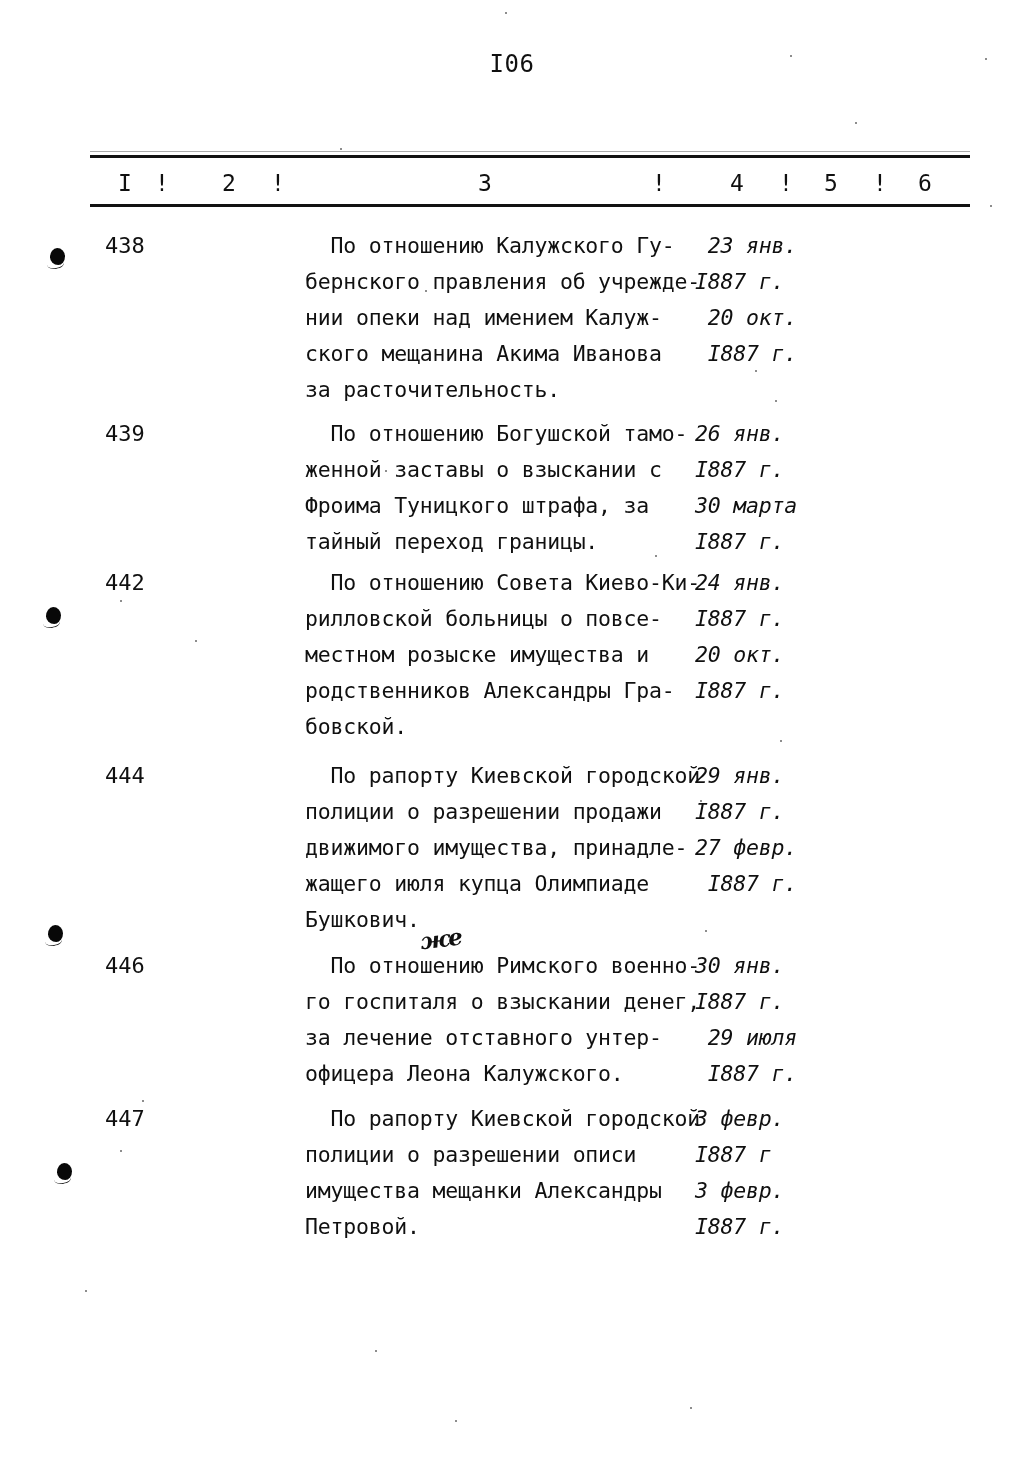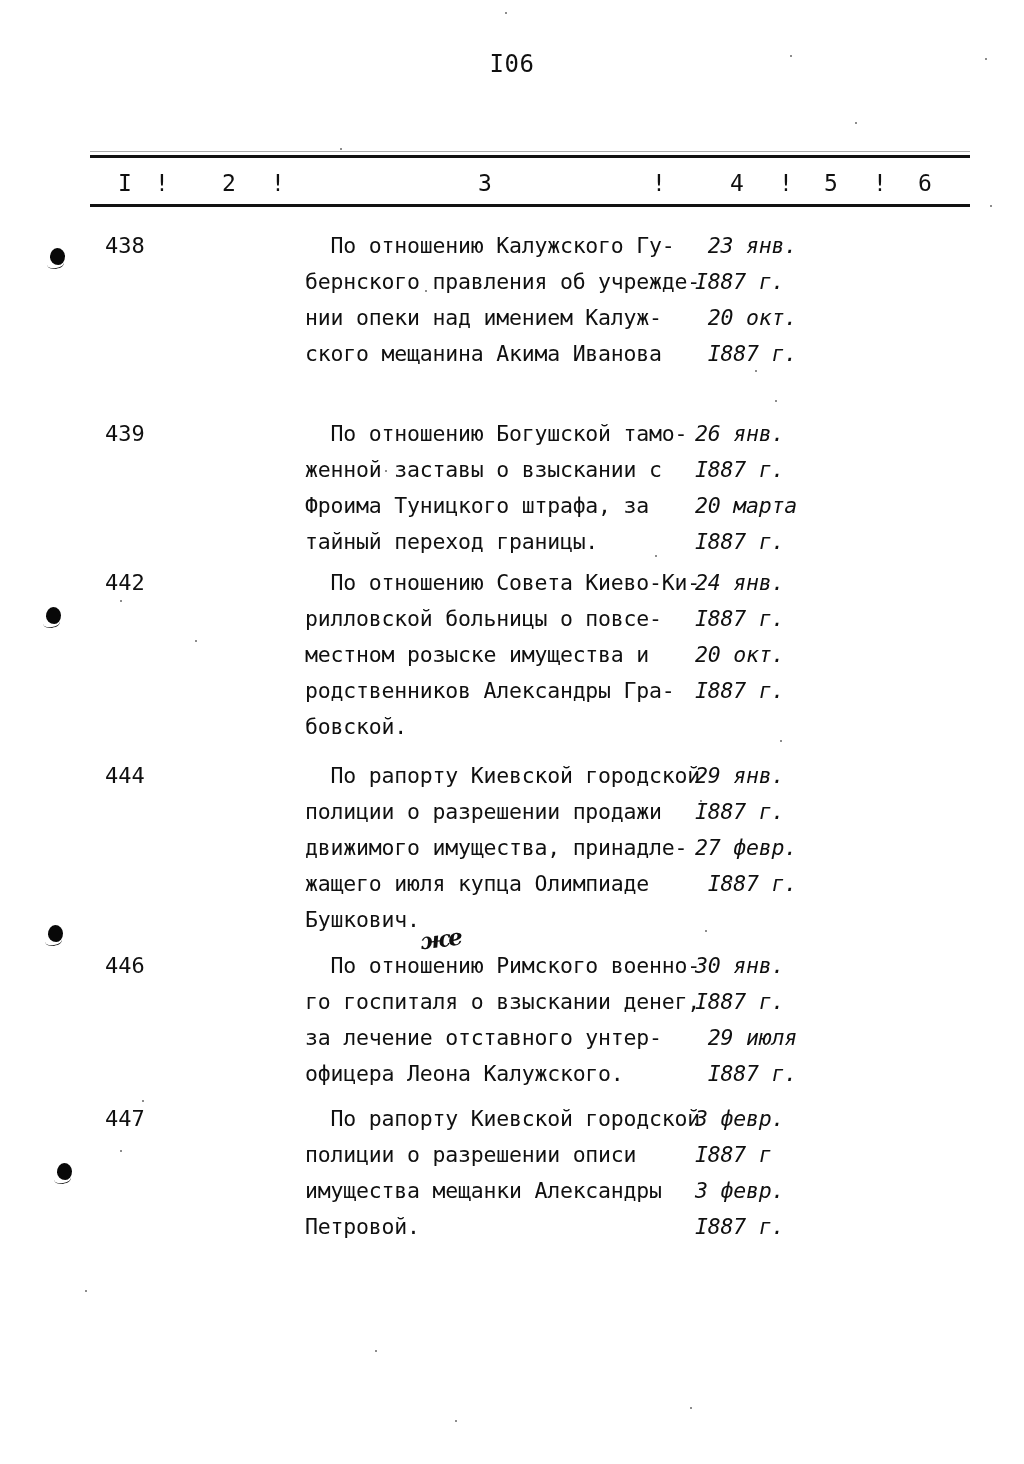--- a/index.html
+++ b/index.html
@@ -164,41 +164,42 @@
   <span class="col-cell" style="left:818px; width:34px;">6</span>
 </div>
 
 <div class="entry" style="top:228px;">
   <span class="entry-num">438</span>
   <div class="entry-body">
     <div class="line">  По отношению Калужского Гу-</div>
     <div class="line">бернского правления об учрежде-</div>
     <div class="line">нии опеки над имением Калуж-</div>
     <div class="line">ского мещанина Акима Иванова</div>
+    <div class="line">за расточительность.</div>
   </div>
   <div class="entry-dates">
     <div class="line"> 23 янв.</div>
     <div class="line">I887 г.</div>
     <div class="line"> 20 окт.</div>
     <div class="line"> I887 г.</div>
   </div>
 </div>
 
 <div class="entry" style="top:416px;">
   <span class="entry-num">439</span>
   <div class="entry-body">
     <div class="line">  По отношению Богушской тамо-</div>
     <div class="line">женной заставы о взыскании с</div>
     <div class="line">Фроима Туницкого штрафа, за</div>
     <div class="line">тайный переход границы.</div>
   </div>
   <div class="entry-dates">
     <div class="line">26 янв.</div>
     <div class="line">I887 г.</div>
-    <div class="line">20 марта</div>
+    <div class="line">30 марта</div>
     <div class="line">I887 г.</div>
   </div>
 </div>
 
 <div class="entry" style="top:565px;">
   <span class="entry-num">442</span>
   <div class="entry-body">
     <div class="line">  По отношению Совета Киево-Ки-</div>
     <div class="line">рилловской больницы о повсе-</div>
     <div class="line">местном розыске имущества и</div>

